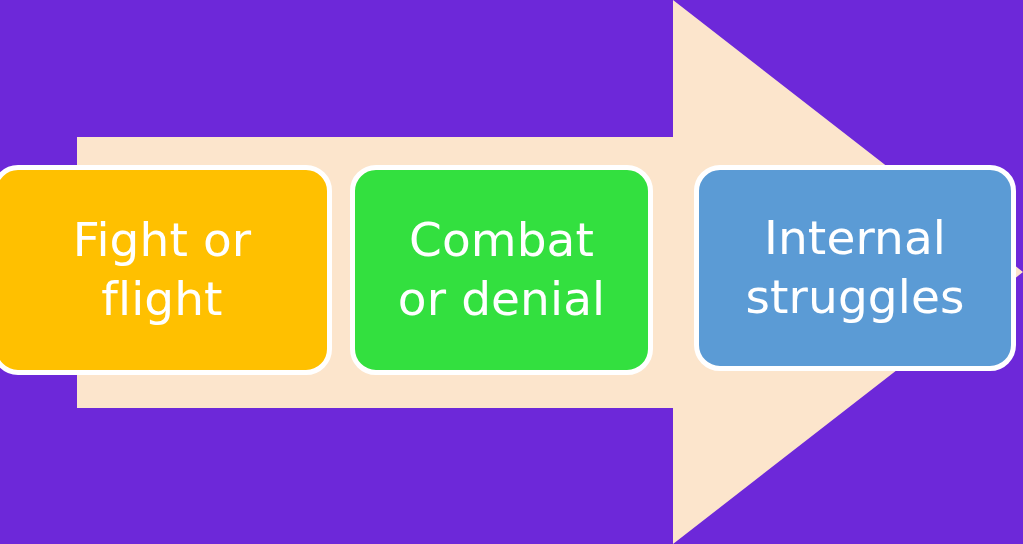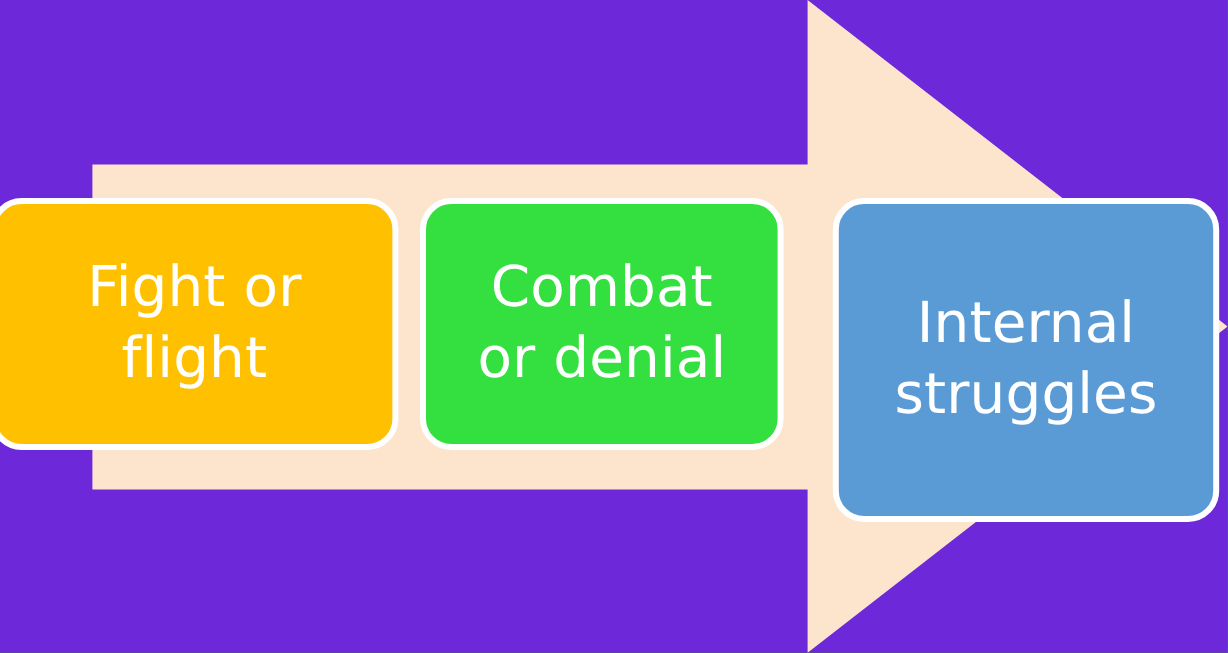--- a/index.html
+++ b/index.html
@@ -53,21 +53,21 @@
     left: 350px;
     top: 165px;
     width: 303px;
     height: 210px;
     background: #33e03f;
   }
   #box-2 {
     left: 694px;
     top: 165px;
     width: 322px;
-    height: 270px;
+    height: 206px;
     background: #5b9bd5;
   }
   .box-label {
     display: block;
     padding: 0 10px;
     white-space: pre-line;
   }
 </style>
 </head>
 <body style="background: rgb(74, 113, 80);">

